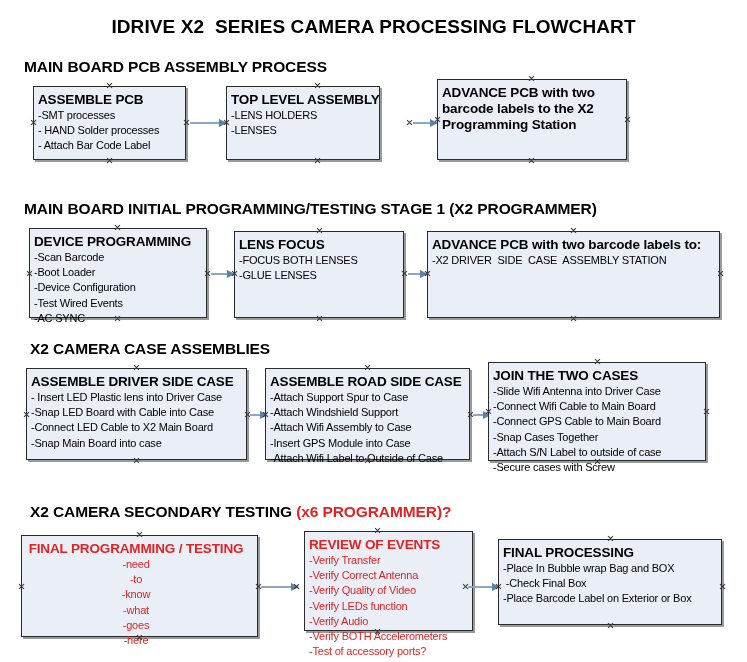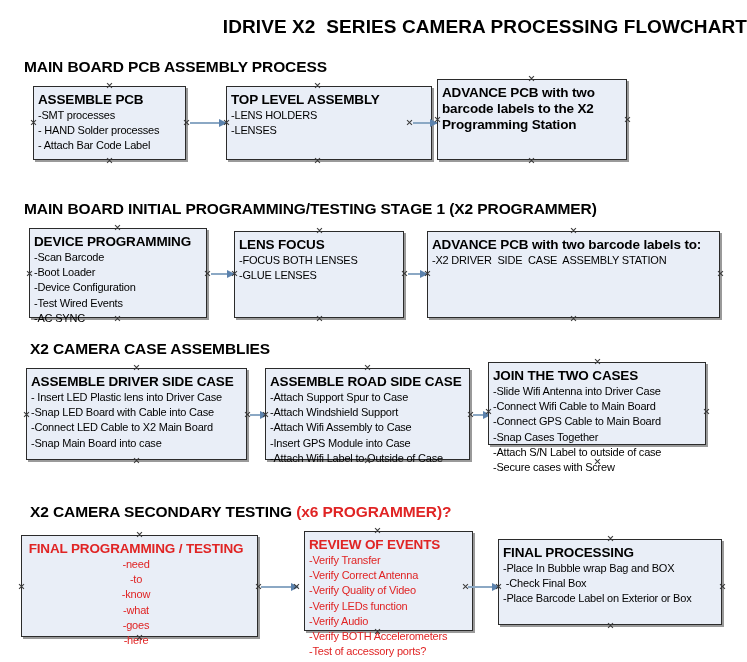--- a/index.html
+++ b/index.html
@@ -23,21 +23,21 @@
     width: 747px;
     height: 662px;
   }
 
   
   .doc-title {
     position: absolute;
     left: 0;
     top: 16px;
     width: 747px;
-    text-align: right;
+    text-align: center;
     font-size: 19px;
     font-weight: bold;
     letter-spacing: 0.1px;
     white-space: pre;
   }
 
   .section-title {
     position: absolute;
     font-size: 15.5px;
     font-weight: bold;
@@ -141,21 +141,21 @@
   </div>
   <div class="handle" style="left:106px; top:82px;"></div>
   <div class="handle" style="left:106px; top:157px;"></div>
   <div class="handle" style="left:30px; top:119px;"></div>
   <div class="handle" style="left:183px; top:119px;"></div>
 
   <div class="connector" style="left:190px; top:122px; width:36px;">
     <span class="arrow"></span>
   </div>
 
-  <div class="node" style="left:226px; top:86px; width:206px; height:74px;">
+  <div class="node" style="left:226px; top:86px; width:154px; height:74px;">
     <span class="node-title">TOP LEVEL ASSEMBLY</span>
     <span class="node-line">-LENS HOLDERS</span>
     <span class="node-line">-LENSES</span>
   </div>
   <div class="handle" style="left:314px; top:82px;"></div>
   <div class="handle" style="left:314px; top:157px;"></div>
   <div class="handle" style="left:223px; top:119px;"></div>
   <div class="handle" style="left:406px; top:119px;"></div>
 
   <div class="connector" style="left:413px; top:122px; width:24px;">
@@ -240,21 +240,21 @@
   </div>
   <div class="handle" style="left:364px; top:364px;"></div>
   <div class="handle" style="left:364px; top:457px;"></div>
   <div class="handle" style="left:262px; top:411px;"></div>
   <div class="handle" style="left:467px; top:411px;"></div>
 
   <div class="connector" style="left:473px; top:414px; width:17px;">
     <span class="arrow"></span>
   </div>
 
-  <div class="node" style="left:488px; top:362px; width:218px; height:83px;">
+  <div class="node" style="left:488px; top:362px; width:218px; height:99px;">
     <span class="node-title">JOIN THE TWO CASES</span>
     <span class="node-line">-Slide Wifi Antenna into Driver Case</span>
     <span class="node-line">-Connect Wifi Cable to Main Board</span>
     <span class="node-line">-Connect GPS Cable to Main Board</span>
     <span class="node-line">-Snap Cases Together</span>
     <span class="node-line">-Attach S/N Label to outside of case</span>
     <span class="node-line">-Secure cases with Screw</span>
   </div>
   <div class="handle" style="left:594px; top:358px;"></div>
   <div class="handle" style="left:594px; top:458px;"></div>

